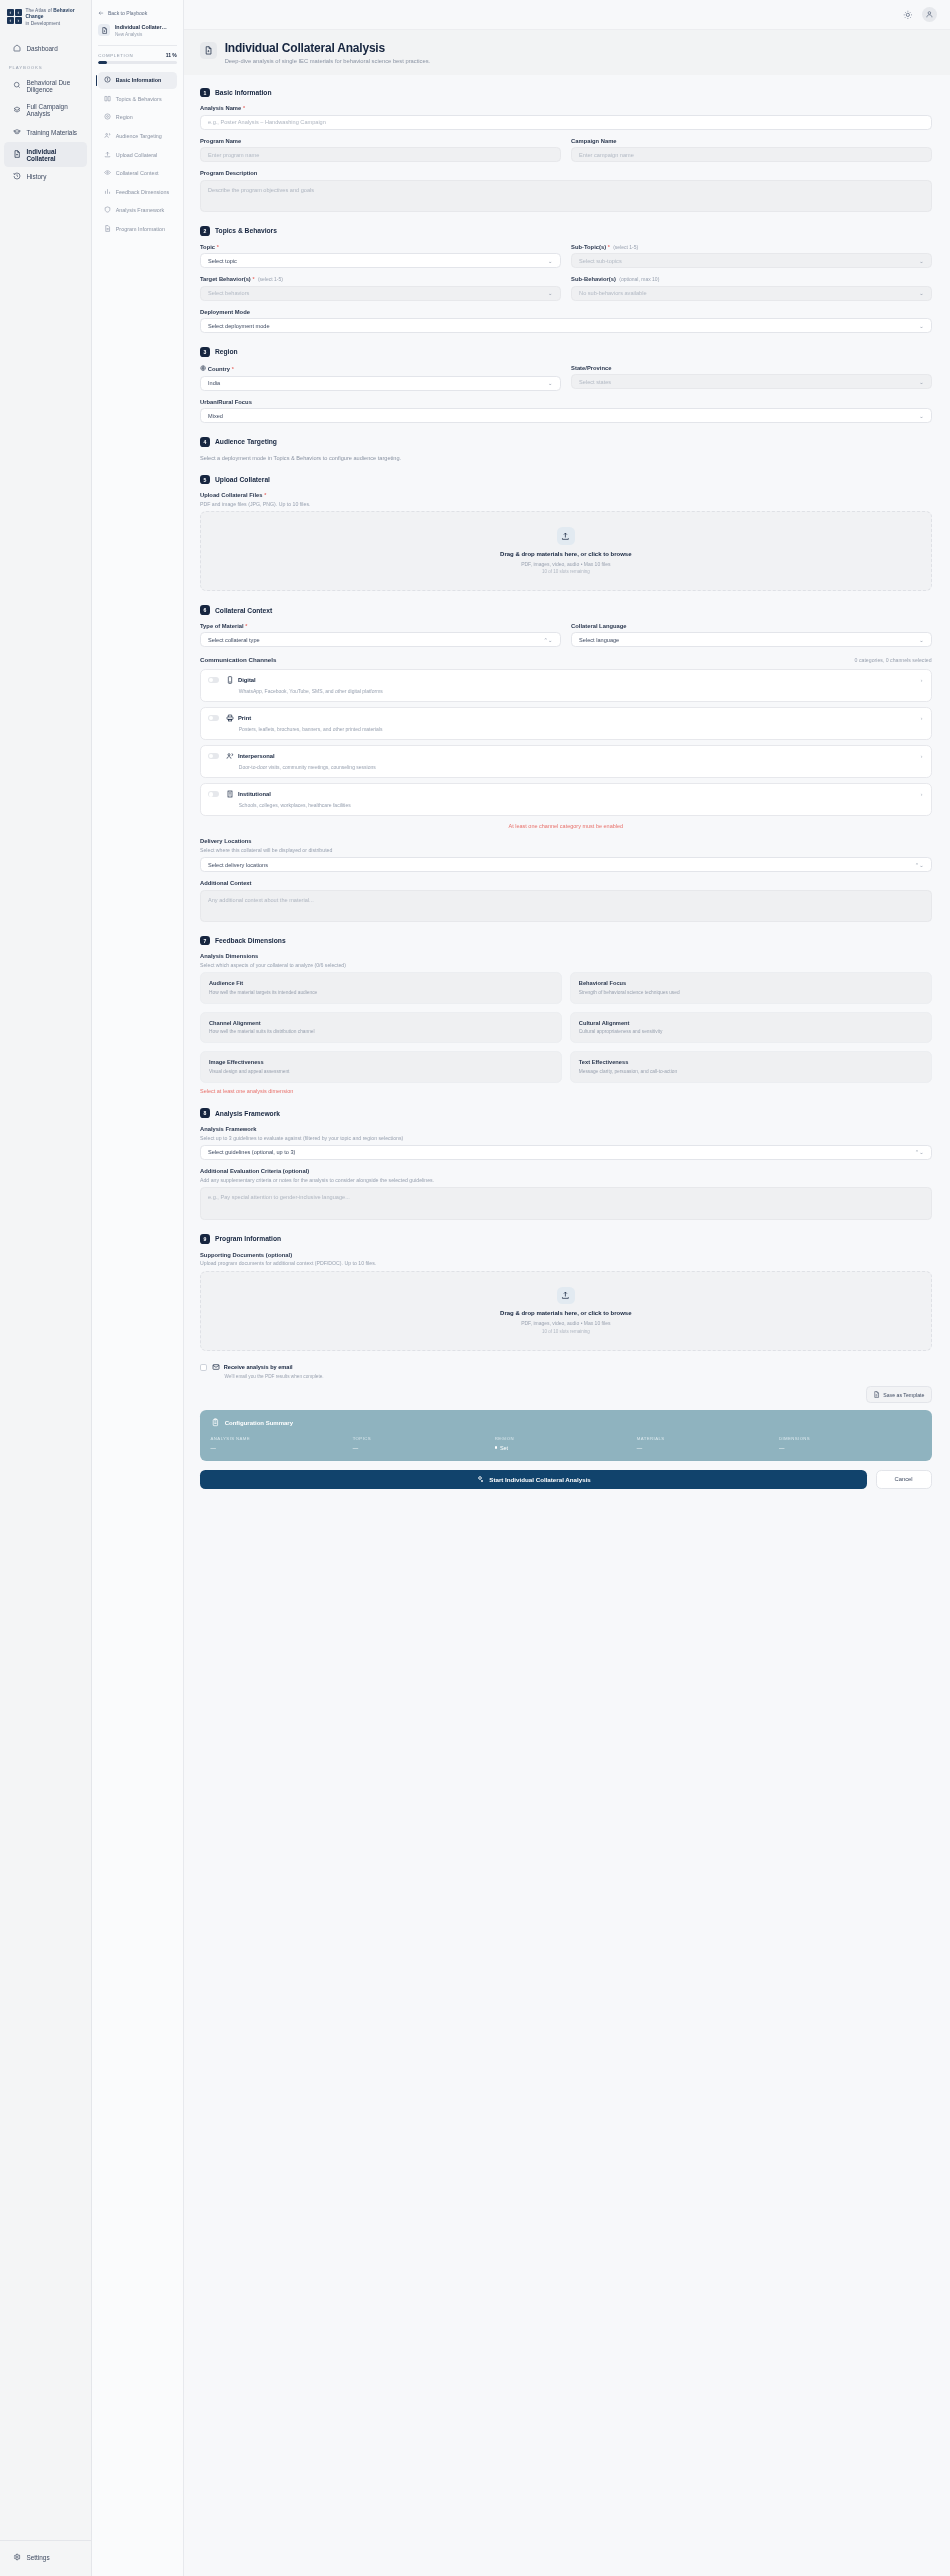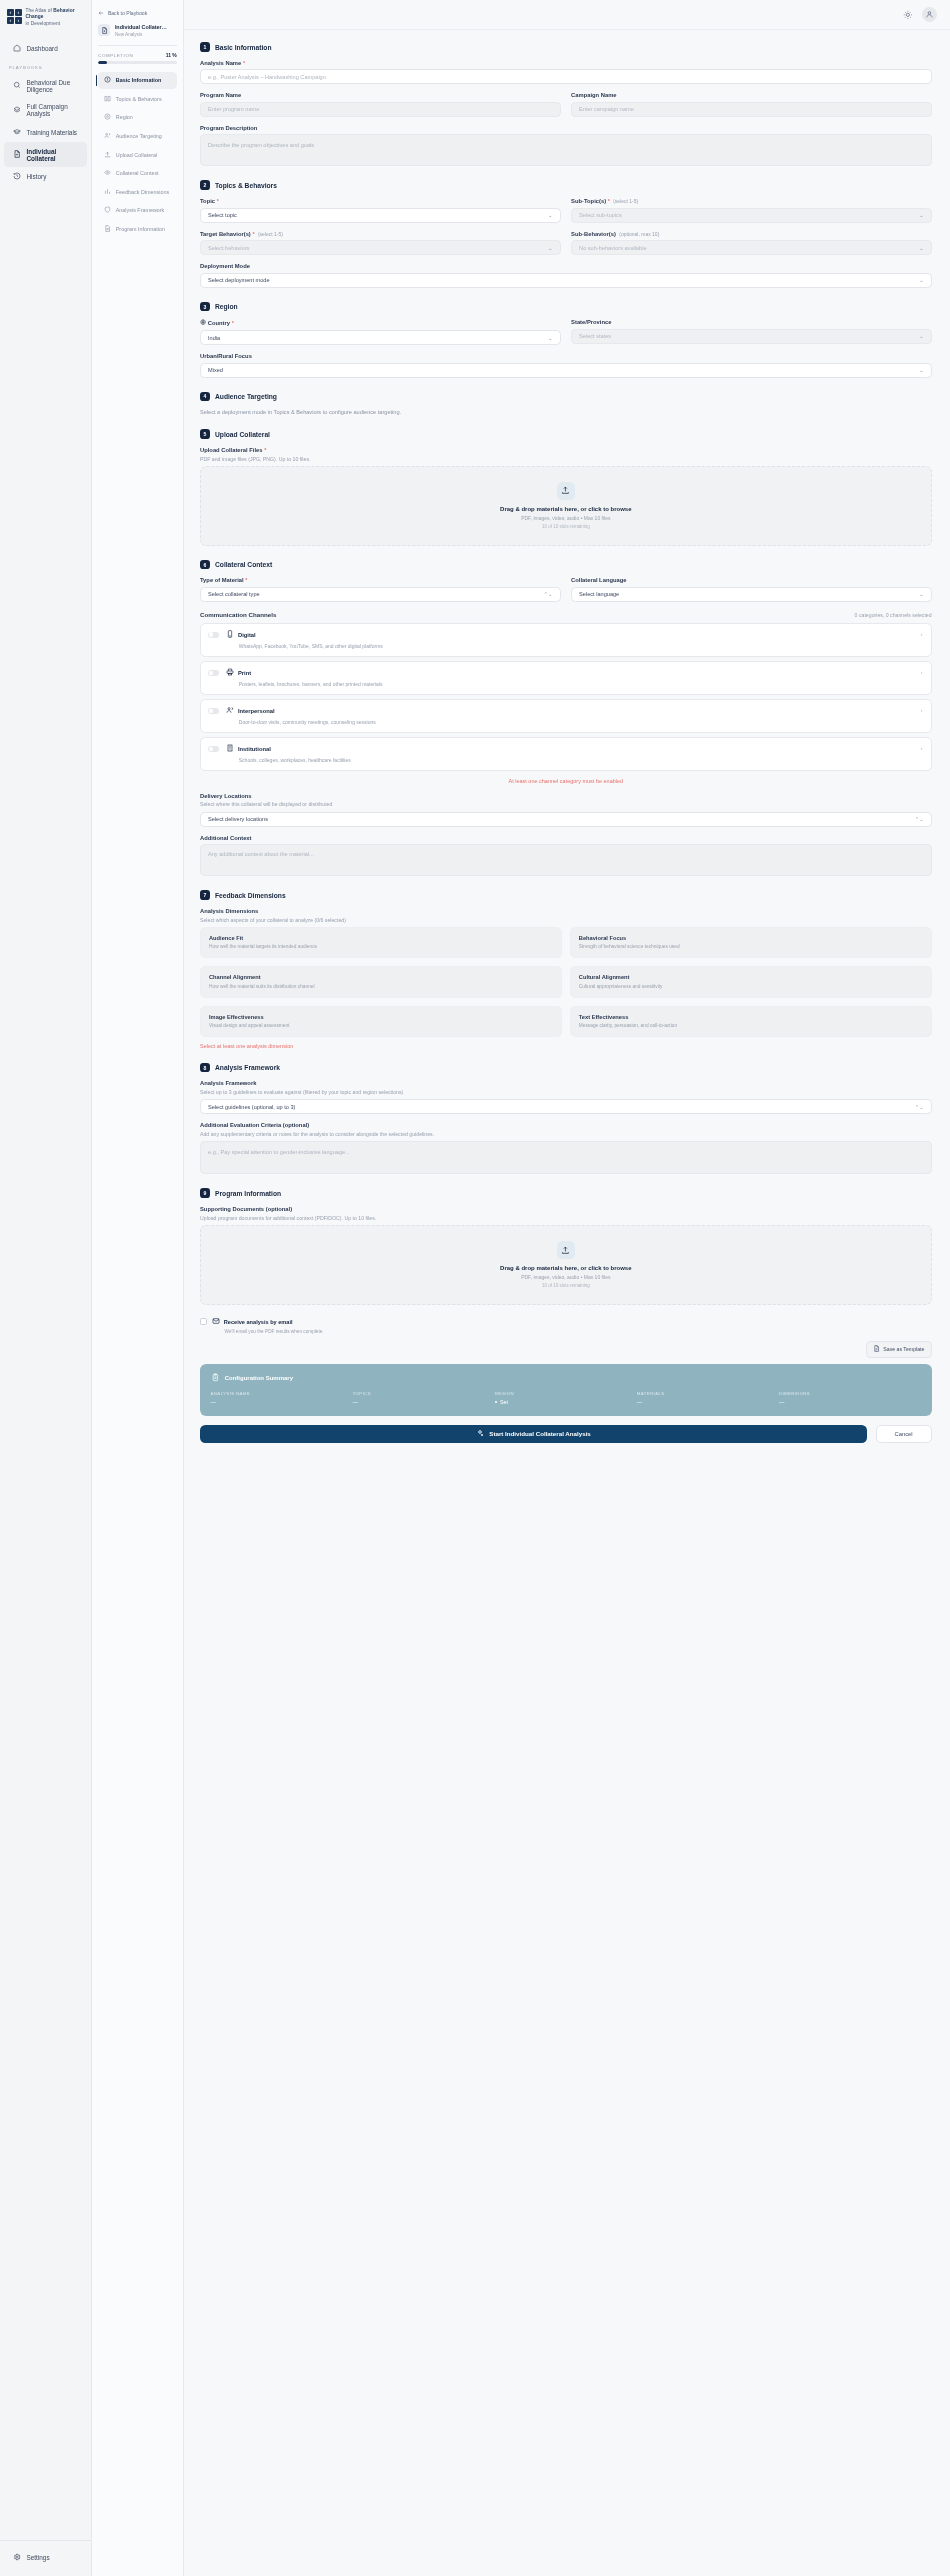--- a/index.html
+++ b/index.html
@@ -382,20 +382,33 @@
           </svg>
       </div>
       <div class="avatar">
         <svg width="8.8" height="8.8" viewBox="0 0 24 24" fill="none" stroke="#5d6a80" stroke-width="2">
             <circle cx="12" cy="8" r="3.5"></circle>
             <path d="M5 20c0-3.9 3.1-7 7-7s7 3.1 7 7"></path>
           </svg>
       </div>
     </div>
 
+    <div class="page-head">
+      <div class="ph-ic">
+        <svg width="8.8" height="8.8" viewBox="0 0 24 24" fill="none" stroke="#16253f" stroke-width="2">
+            <path d="M6 2h8l5 5v15H6z"></path>
+            <path d="M14 2v5h5"></path>
+            <circle cx="12" cy="14" r="1.5"></circle>
+          </svg>
+      </div>
+      <div>
+        <div class="ph-t">Individual Collateral Analysis</div>
+        <div class="ph-s">Deep-dive analysis of single IEC materials for behavioral science best practices.</div>
+      </div>
+    </div>
 
     <div class="form">
 
       <div class="sec-head first">
         <div class="sec-n">1</div>
         <div class="sec-t">Basic Information</div>
       </div>
 
       <label class="lbl"><span>Analysis Name</span> <span class="req">*</span></label>
       <div class="fld ph mb">

